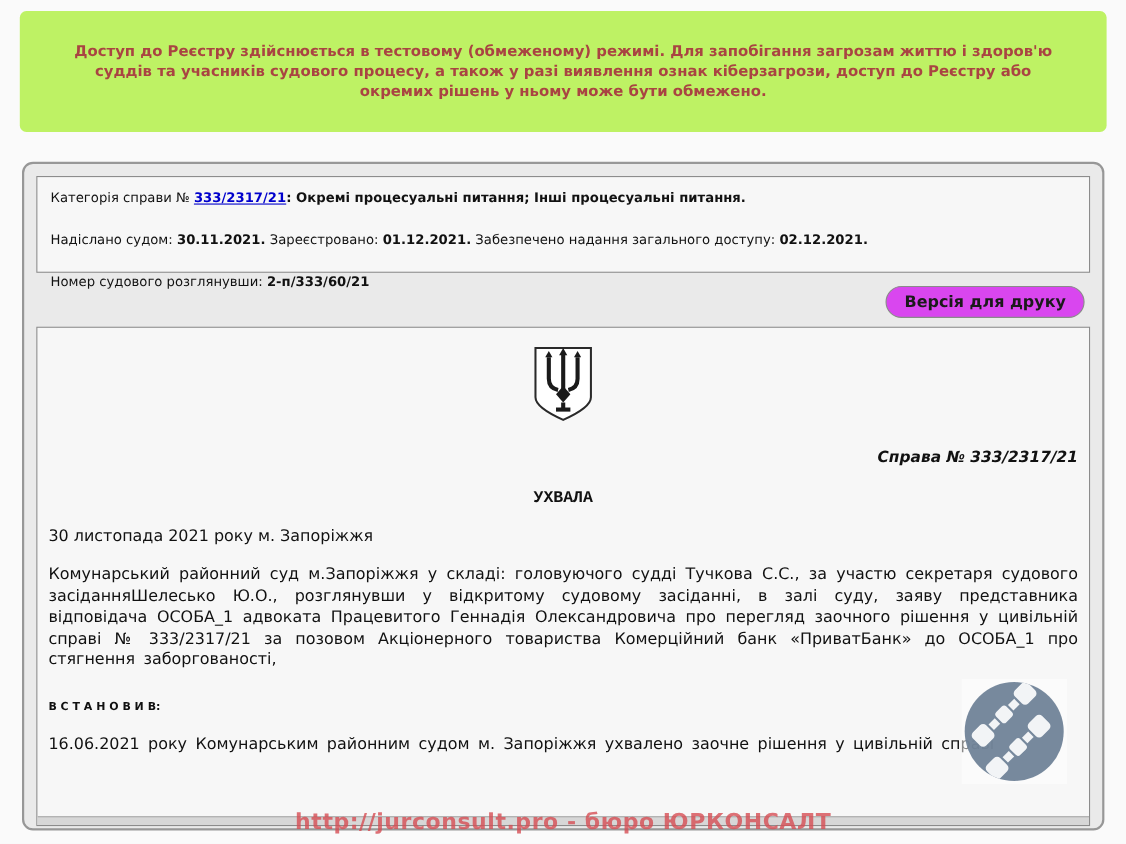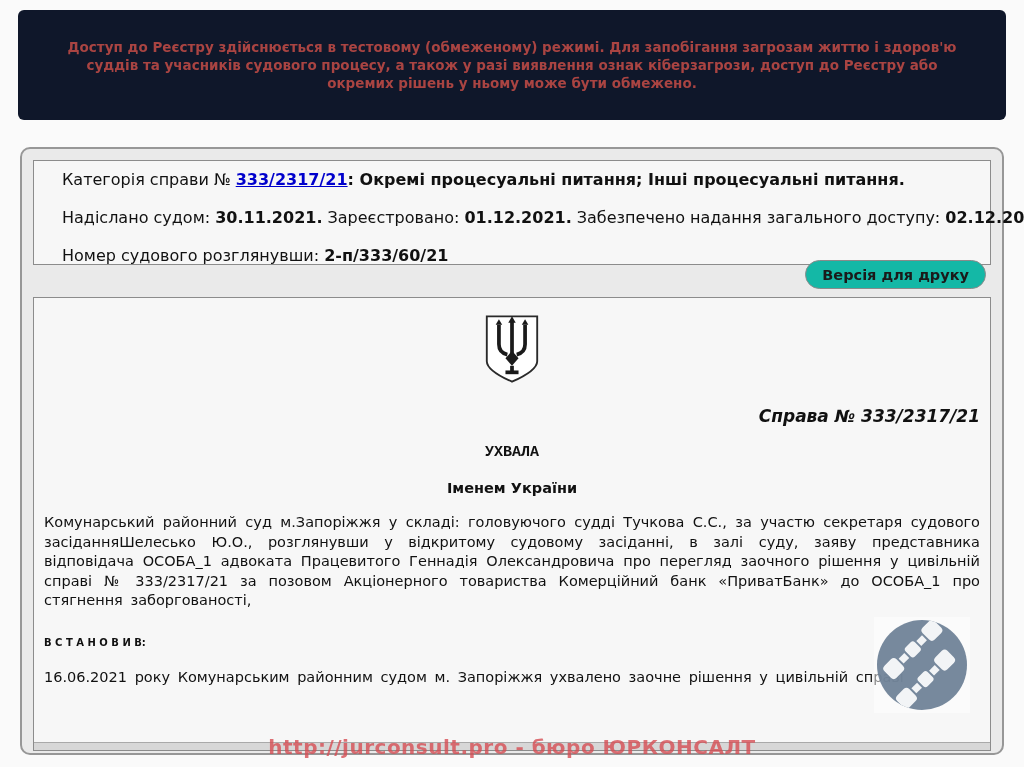--- a/index.html
+++ b/index.html
@@ -8,63 +8,63 @@
     width:1024px; height:767px;
     background:#fafafa;
     font-family:"DejaVu Sans","Liberation Sans",sans-serif;
     overflow:hidden;
   }
   .page { position:relative; width:1024px; height:767px; overflow:hidden; }
 
   
   .banner {
     position:absolute; left:18px; top:10px; width:988px; height:110px;
-    background:#0f172a; border-radius:6px;
+    background:#bef264; border-radius:6px;
     display:flex; align-items:center; justify-content:center;
   }
   .banner-text {
     max-width:950px; padding:0 20px; text-align:center;
     font-weight:bold; font-size:13.5px; line-height:18px; color:#a94442;
   }
 
   
   .panel {
     position:absolute; left:20px; top:147px; width:984px; height:608px;
     background:#eaeaea; border:2px solid #979797; border-radius:10px;
   }
 
   
   .info-box {
-    position:absolute; left:11px; right:11px; top:11px; height:105px;
+    position:absolute; left:11px; right:11px; top:11px; height:88px;
     background:#f7f7f7; border:1px solid #8c8c8c;
-    padding:8px 28px; font-size:16px; color:#111; line-height:18px;
+    padding:8px 12px; font-size:12px; color:#111; line-height:18px;
   }
   .info-line { margin-top:20px; white-space:nowrap; }
   .info-line:first-child { margin-top:2px; }
   .info-line b { font-weight:bold; }
   .case-link { color:#0000cc; font-weight:bold; text-decoration:underline; cursor:pointer; }
 
   
   .print-btn {
     position:absolute; right:16px; top:111px; height:29px;
     padding:0 16px; font-family:"DejaVu Sans","Liberation Sans",sans-serif;
     font-weight:bold; font-size:14.5px; color:#1a1a1a;
-    background:#14b8a6; border:1px solid #8a8a8a; border-radius:15px;
+    background:#d946ef; border:1px solid #8a8a8a; border-radius:15px;
     cursor:pointer;
   }
 
   
   .doc-box {
     position:absolute; left:11px; right:11px; top:148px; bottom:2px;
     background:#f7f7f7; border:1px solid #8c8c8c; overflow:hidden;
   }
   .doc-content { padding:0 10px; font-size:14.5px; line-height:19.5px; color:#111; }
   .coat { width:56px; height:70px; margin:16px auto 0; }
   .doc-content p { margin:0; }
-  .p-case   { text-align:right; font-weight:bold; font-style:italic; font-size:17px; line-height:17px; margin-top:24px !important; }
+  .p-case   { text-align:right; font-weight:bold; font-style:italic; font-size:14px; line-height:17px; margin-top:24px !important; }
   .p-proc   { text-align:right; font-weight:bold; font-style:italic; font-size:15.5px; line-height:17px; margin-top:19px !important; }
   .p-title  { text-align:center; font-weight:bold; font-size:15px; line-height:17px; margin-top:19px !important;font-family:Liberation Mono, monospace; }
   .p-sub    { text-align:center; font-weight:bold; font-size:14.5px; line-height:17px; margin-top:19px !important; }
   .p-date   { text-align:left; font-size:14.5px; line-height:17px; margin-top:19px !important; }
   .p-just   { text-align:justify; word-spacing:3px; margin-top:16px !important; }
   .p-head   { font-weight:bold; font-size:10px; line-height:18px; margin-top:23px !important; }
 
   .hscroll {
     position:absolute; left:0; right:0; bottom:0; height:8px;
     background:#d7d7d7; border-top:1px solid #a9a9a9; cursor:pointer;
@@ -114,21 +114,21 @@
               <path d="M16 5 l3.5 6 h-7 z"></path>
               <path d="M44 5 l3.5 6 h-7 z"></path>
               <path d="M30 39 l7 8 -7 8 -7 -8 z"></path>
               <rect x="23" y="60" width="14" height="4"></rect>
             </g>
           </svg>
         </div>
 
         <p class="p-case">Справа № 333/2317/21</p>
         <p class="p-title">УХВАЛА</p>
-        <p class="p-sub">Іменем України</p>
+        <p class="p-date">30 листопада 2021 року м. Запоріжжя</p>
         <p class="p-just">Комунарський районний суд м.Запоріжжя у складі: головуючого судді Тучкова С.С., за участю секретаря судового засіданняШелесько Ю.О., розглянувши у відкритому судовому засіданні, в залі суду, заяву представника відповідача ОСОБА_1 адвоката Працевитого Геннадія Олександровича про перегляд заочного рішення у цивільній справі № 333/2317/21 за позовом Акціонерного товариства Комерційний банк «ПриватБанк» до ОСОБА_1 про стягнення заборгованості,</p>
         <p class="p-head">В С Т А Н О В И В:</p>
         <p class="p-just">16.06.2021 року Комунарським районним судом м. Запоріжжя ухвалено заочне рішення у цивільній справі</p>
 
       </div>
       <div class="hscroll"></div>
     </div>
 
   </div>
 

